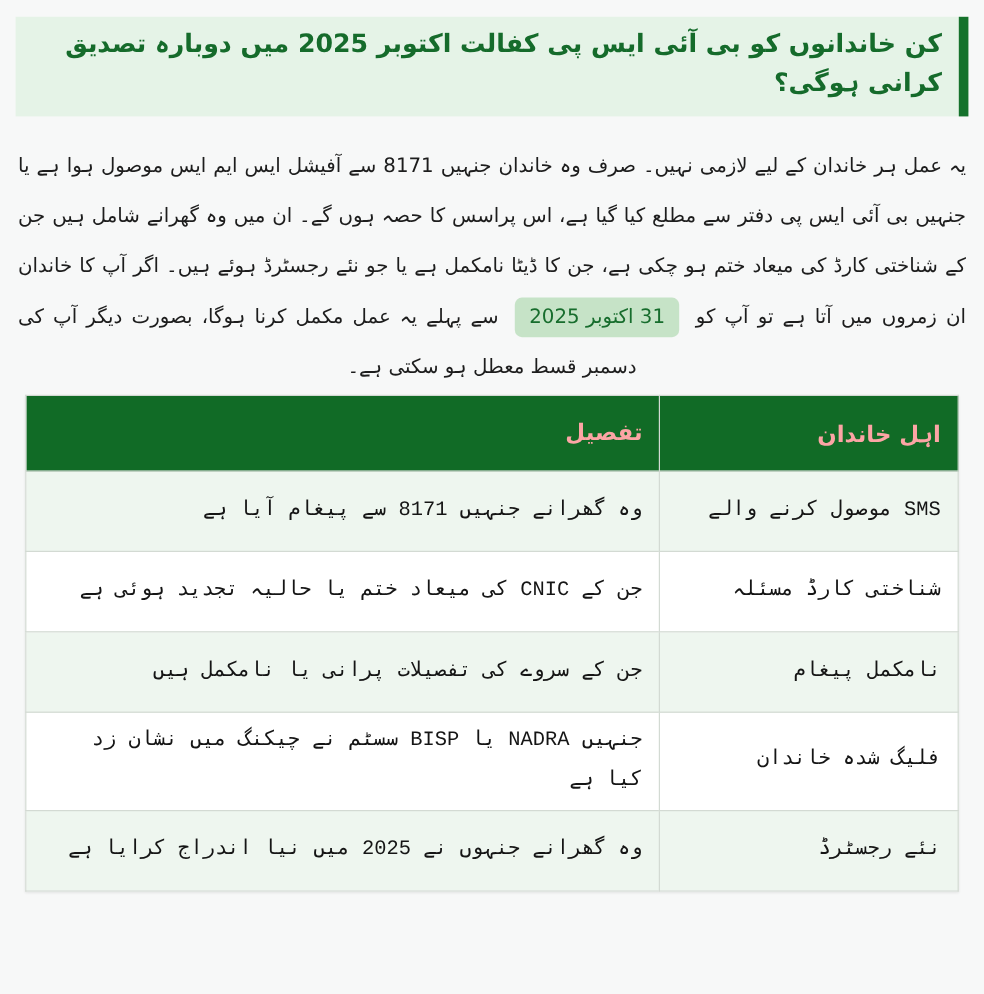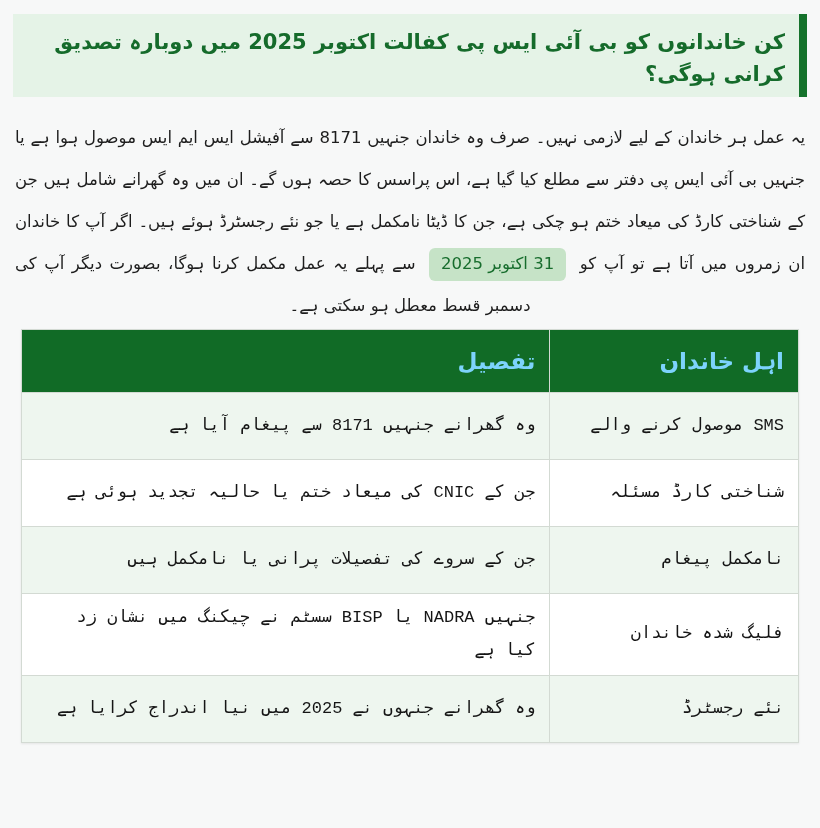--- a/index.html
+++ b/index.html
@@ -16,21 +16,21 @@
     background: #f7f8f8;
   }
 
   
   .heading-box {
     background: #e5f3e7;
     border-right: 8px solid #15722c;
     color: #156b2b;
     font-weight: bold;
     display: flex;
-    align-items: flex-end;
+    align-items: flex-start;
     padding: 6px 14px 6px 10px;
     line-height: 1.55;
   }
   .heading-box.h1 {
     min-height: 83px;
     font-size: 21px;
     margin-bottom: 18px;
   }
   .heading-box.h2 {
     min-height: 69px;
@@ -65,22 +65,22 @@
     width: 778px;
     margin: 0 auto;
     border-collapse: collapse;
     background: #ffffff;
     border: 1px solid #b7beb7;
     box-shadow: 0 1px 2px rgba(0,0,0,0.08);
     color: #151515;
   }
   .families-table th {
     background: #116b26;
-    color: #7dd3fc;
-    font-size: 23px;
+    color: #fca5a5;
+    font-size: 19px;
     font-weight: bold;
     height: 63px;
     text-align: right;
     padding: 8px 14px;
     border: 1px solid #d3dad3;
     vertical-align: middle;
   }
   .families-table td {
     height: 67px;
     font-size: 17px;

